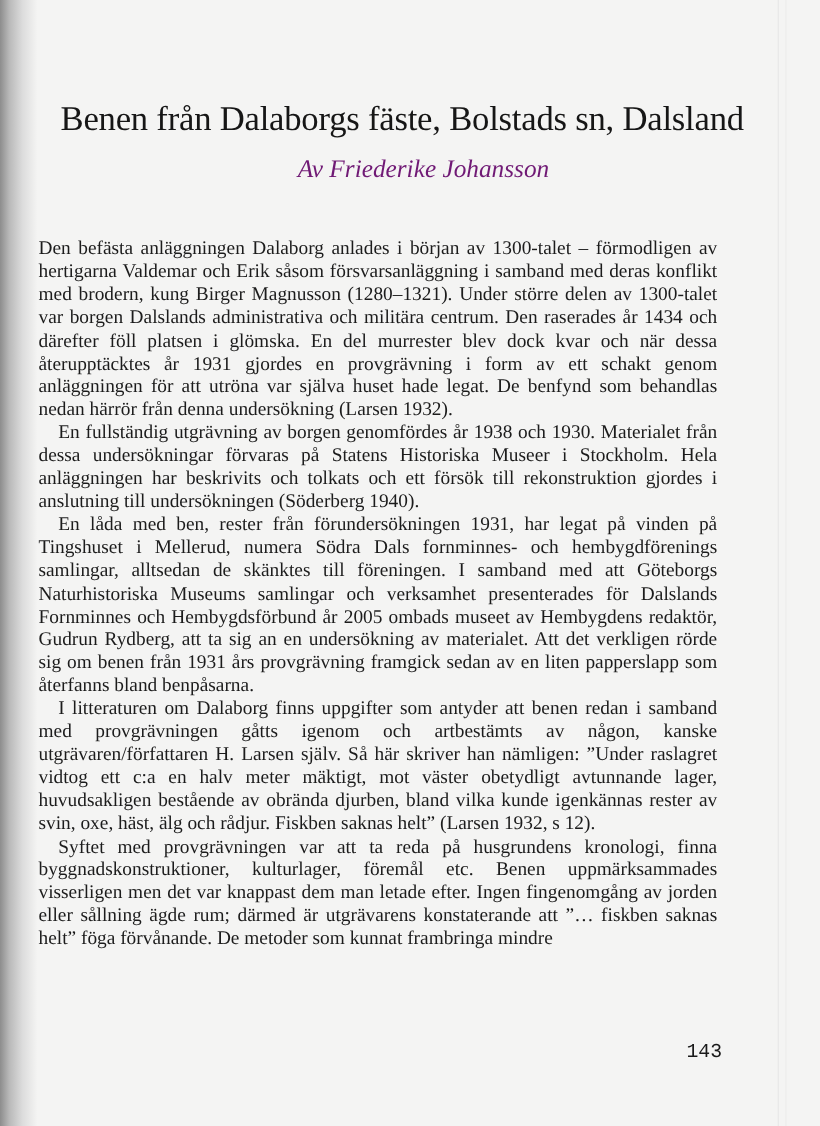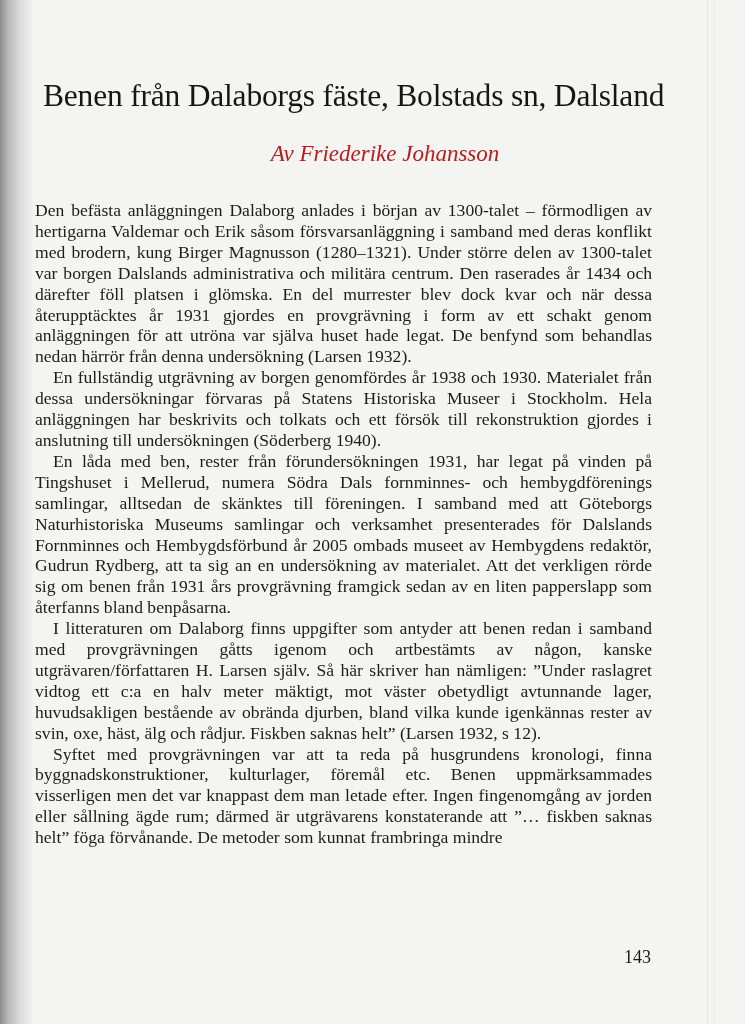--- a/index.html
+++ b/index.html
@@ -43,60 +43,61 @@
       width: 617px;
     }
     .title {
       position: absolute;
       left: 8px;
       top: 78px;
       width: 610px;
       font-size: 31.5px;
       line-height: 36px;
       font-weight: normal;
-      margin: 0;
+      margin: 12px;
       white-space: nowrap;
       letter-spacing: -0.2px;
       color: #161616;
     }
     .byline {
       position: absolute;
       left: 0;
       top: 140px;
       width: 700px;
       text-align: center;
       font-style: italic;
       font-size: 23px;
       line-height: 28px;
       margin: 0;
-      color: #b91c1c;
+      color: #701a75;
     }
     .body-text {
       position: absolute;
       left: 0;
-      top: 200px;
+      top: 215px;
       width: 617px;
       font-size: 17.6px;
       line-height: 20.9px;
       text-align: justify;
     }
     .body-text p {
       margin: 0;
       text-indent: 0;
     }
     .body-text p.indent {
       text-indent: 18px;
     }
     .page-number {
       position: absolute;
       left: 624px;
       top: 946px;
       font-size: 18px;
       line-height: 22px;
       color: #1a1a1a;
+      font-family: Liberation Mono, monospace;
     }
   </style>
 </head>
 <body>
 
 <div class="gutter-shadow"></div>
 <div class="right-edge"></div>
 <div class="right-edge-2"></div>
 
 <div class="page">

